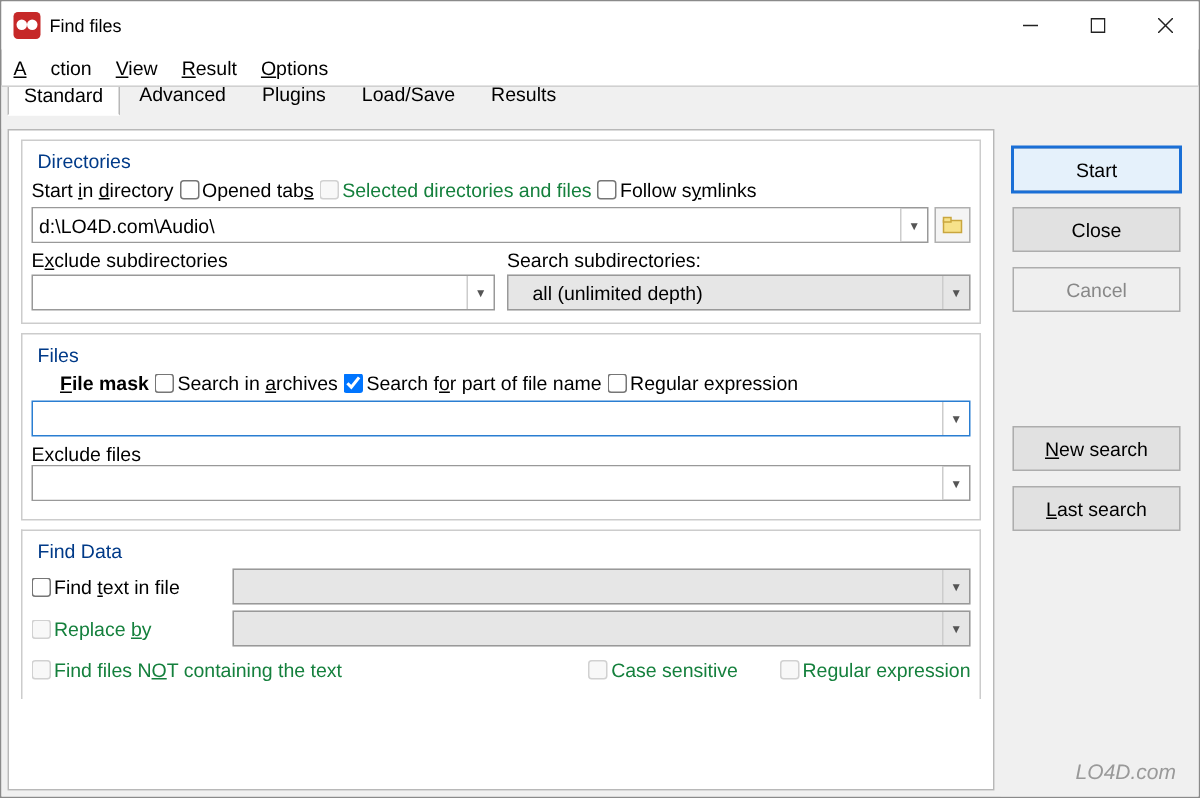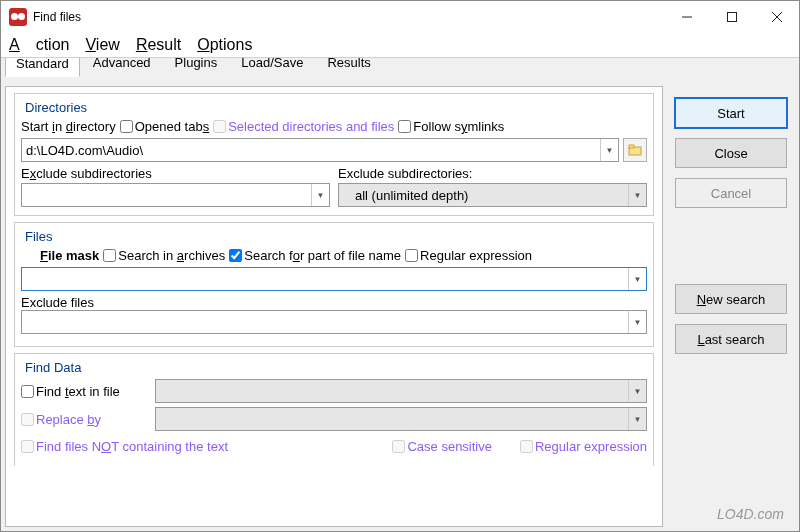--- a/index.html
+++ b/index.html
@@ -8,35 +8,35 @@
   .titlebar { height: 32px; display: flex; align-items: center; padding-left: 8px; background: #fff; }
   .app-icon { width: 18px; height: 18px; margin-right: 6px; background: #c62828; border-radius: 3px; position: relative; }
   .app-icon::before, .app-icon::after { content: ''; position: absolute; width: 7px; height: 7px; background: #fff; border-radius: 50%; top: 5px; }
   .app-icon::before { left: 2px; }
   .app-icon::after { right: 2px; }
   .title-text { font-size: 12px; }
   .win-controls { margin-left: auto; display: flex; }
   .win-btn { width: 45px; height: 30px; display: flex; align-items: center; justify-content: center; font-size: 10px; color: #222; }
   .win-btn svg { stroke: #222; fill: none; }
   .menubar { height: 24px; display: flex; align-items: center; padding: 0 8px; border-bottom: 0; }
-  .menubar span { margin-right: 16px; font-size: 16px; }
+  .menubar span { margin-right: 16px; font-size: 13px; }
   .menubar span u { text-decoration: underline; }
   .content-area { display: flex; flex: 1 1 auto; overflow: hidden; background:#f0f0f0; border-top:1px solid #d0d0d0; }
   .main-col { flex: 1 1 auto; display: flex; flex-direction: column; overflow: hidden; }
   .side-col { width: 132px; padding: 40px 12px 0 8px; background: #f0f0f0; display: flex; flex-direction: column; gap: 10px; }
   .tabstrip { height: 28px; display: flex; align-items: flex-end; background: #f0f0f0; padding: 4px 4px 10px 4px; font-size: 13px; }
   .tab { padding: 4px 10px 5px; border: 1px solid transparent; background: #f0f0f0; margin-right: 2px; position: relative; }
   .tab.active { background: #fff; border: 1px solid #b8b8b8; border-bottom: 1px solid #fff; z-index: 2; margin-bottom: -1px; }
   .tab-panel { flex: 1 1 auto; background: #fff; border: 1px solid #b8b8b8; margin: 0 4px 4px 4px; padding: 6px 8px; overflow: hidden; }
   .groupbox { border: 1px solid #ccc; margin-bottom: 6px; padding: 6px 6px 8px; }
   .group-title { margin-top: -14px; margin-bottom: 4px; background: #fff; display: inline-block; padding: 0 4px; color: #003a88; font-size: 13px; }
   .row { display: flex; align-items: center; gap: 4px; margin-bottom: 4px; flex-wrap: nowrap; }
   label.inline { display: flex; align-items: center; gap: 2px; font-size: 13px; white-space: nowrap; }
   input[type=checkbox] { width: 13px; height: 13px; }
-  input[type=checkbox]:disabled + span, .disabled { color: #8b5cf6; text-align: right; }
+  input[type=checkbox]:disabled + span, .disabled { color: #15803d; text-align: right; }
   .combo { display: flex; align-items: flex-end; border: 1px solid #999; height: 24px; background: #fff; }
   .combo input.combo-text { flex: 1 1 auto; border: 0; outline: none; height: 100%; padding: 0 4px; font-family: inherit; font-size: 13px; }
   .combo .drop { width: 18px; height: 100%; display: flex; align-items: center; justify-content: center; border-left: 1px solid #ccc; font-size: 8px; color: #555; }
   .combo.gray { background: #e6e6e6; padding-left: 12px; }
   .combo.gray input.combo-text { background: #e6e6e6; }
   .combo.focus { border: 1px solid #2a7ed2; }
   .icon-btn { width: 24px; height: 24px; border: 1px solid #b0b0b0; background: #f4f4f4; display: flex; align-items: center; justify-content: center; font-size: 12px; }
   .side-btn { height: 30px; background: #e1e1e1; border: 1px solid #adadad; font-size: 13px; font-family: inherit; }
   .side-btn.primary { outline: 2px solid #1a6fd6; outline-offset: -1px; background: #e5f1fb; }
   .side-spacer { height: 56px; }
@@ -129,21 +129,21 @@
 
           <div class="half-row">
             <div class="half">
               <span>E<u>x</u>clude subdirectories</span>
               <div class="combo">
                 <input class="combo-text" type="text" value="" style="">
                 <div class="drop">▼</div>
               </div>
             </div>
             <div class="half">
-              <span>Exclude subdirectories:</span>
+              <span>Search subdirectories:</span>
               <div class="combo gray">
                 <input class="combo-text" type="text" readonly="" value="all (unlimited depth)" style="">
                 <div class="drop">▼</div>
               </div>
             </div>
           </div>
         </fieldset>
 
         <fieldset class="groupbox">
           <div class="group-title">Files</div>

